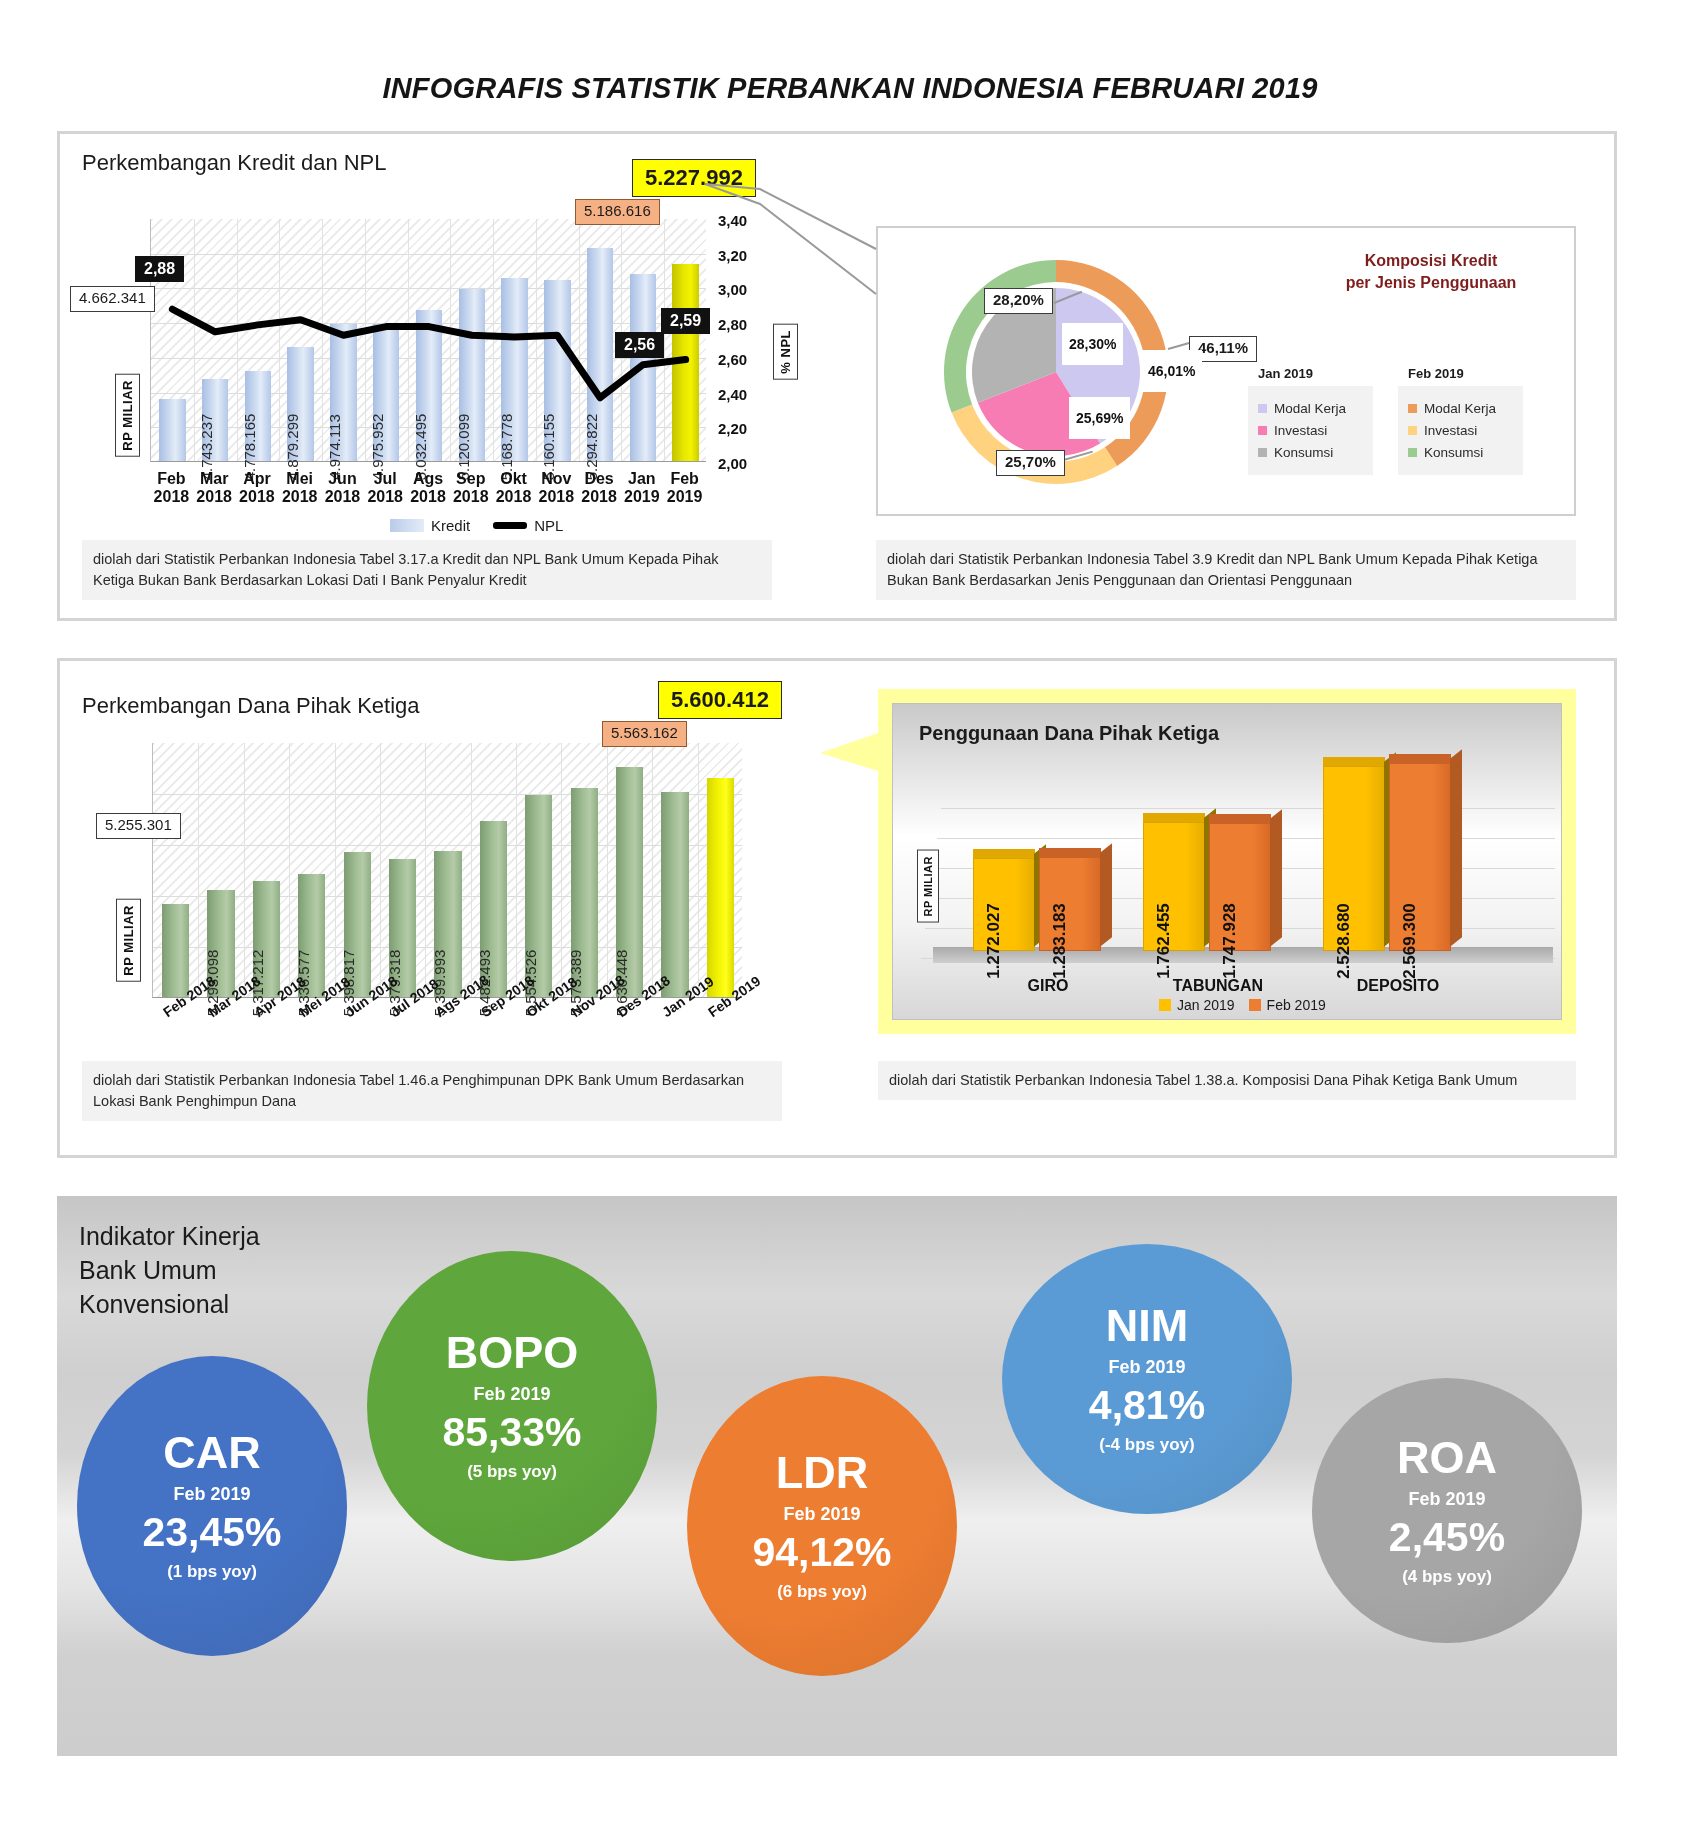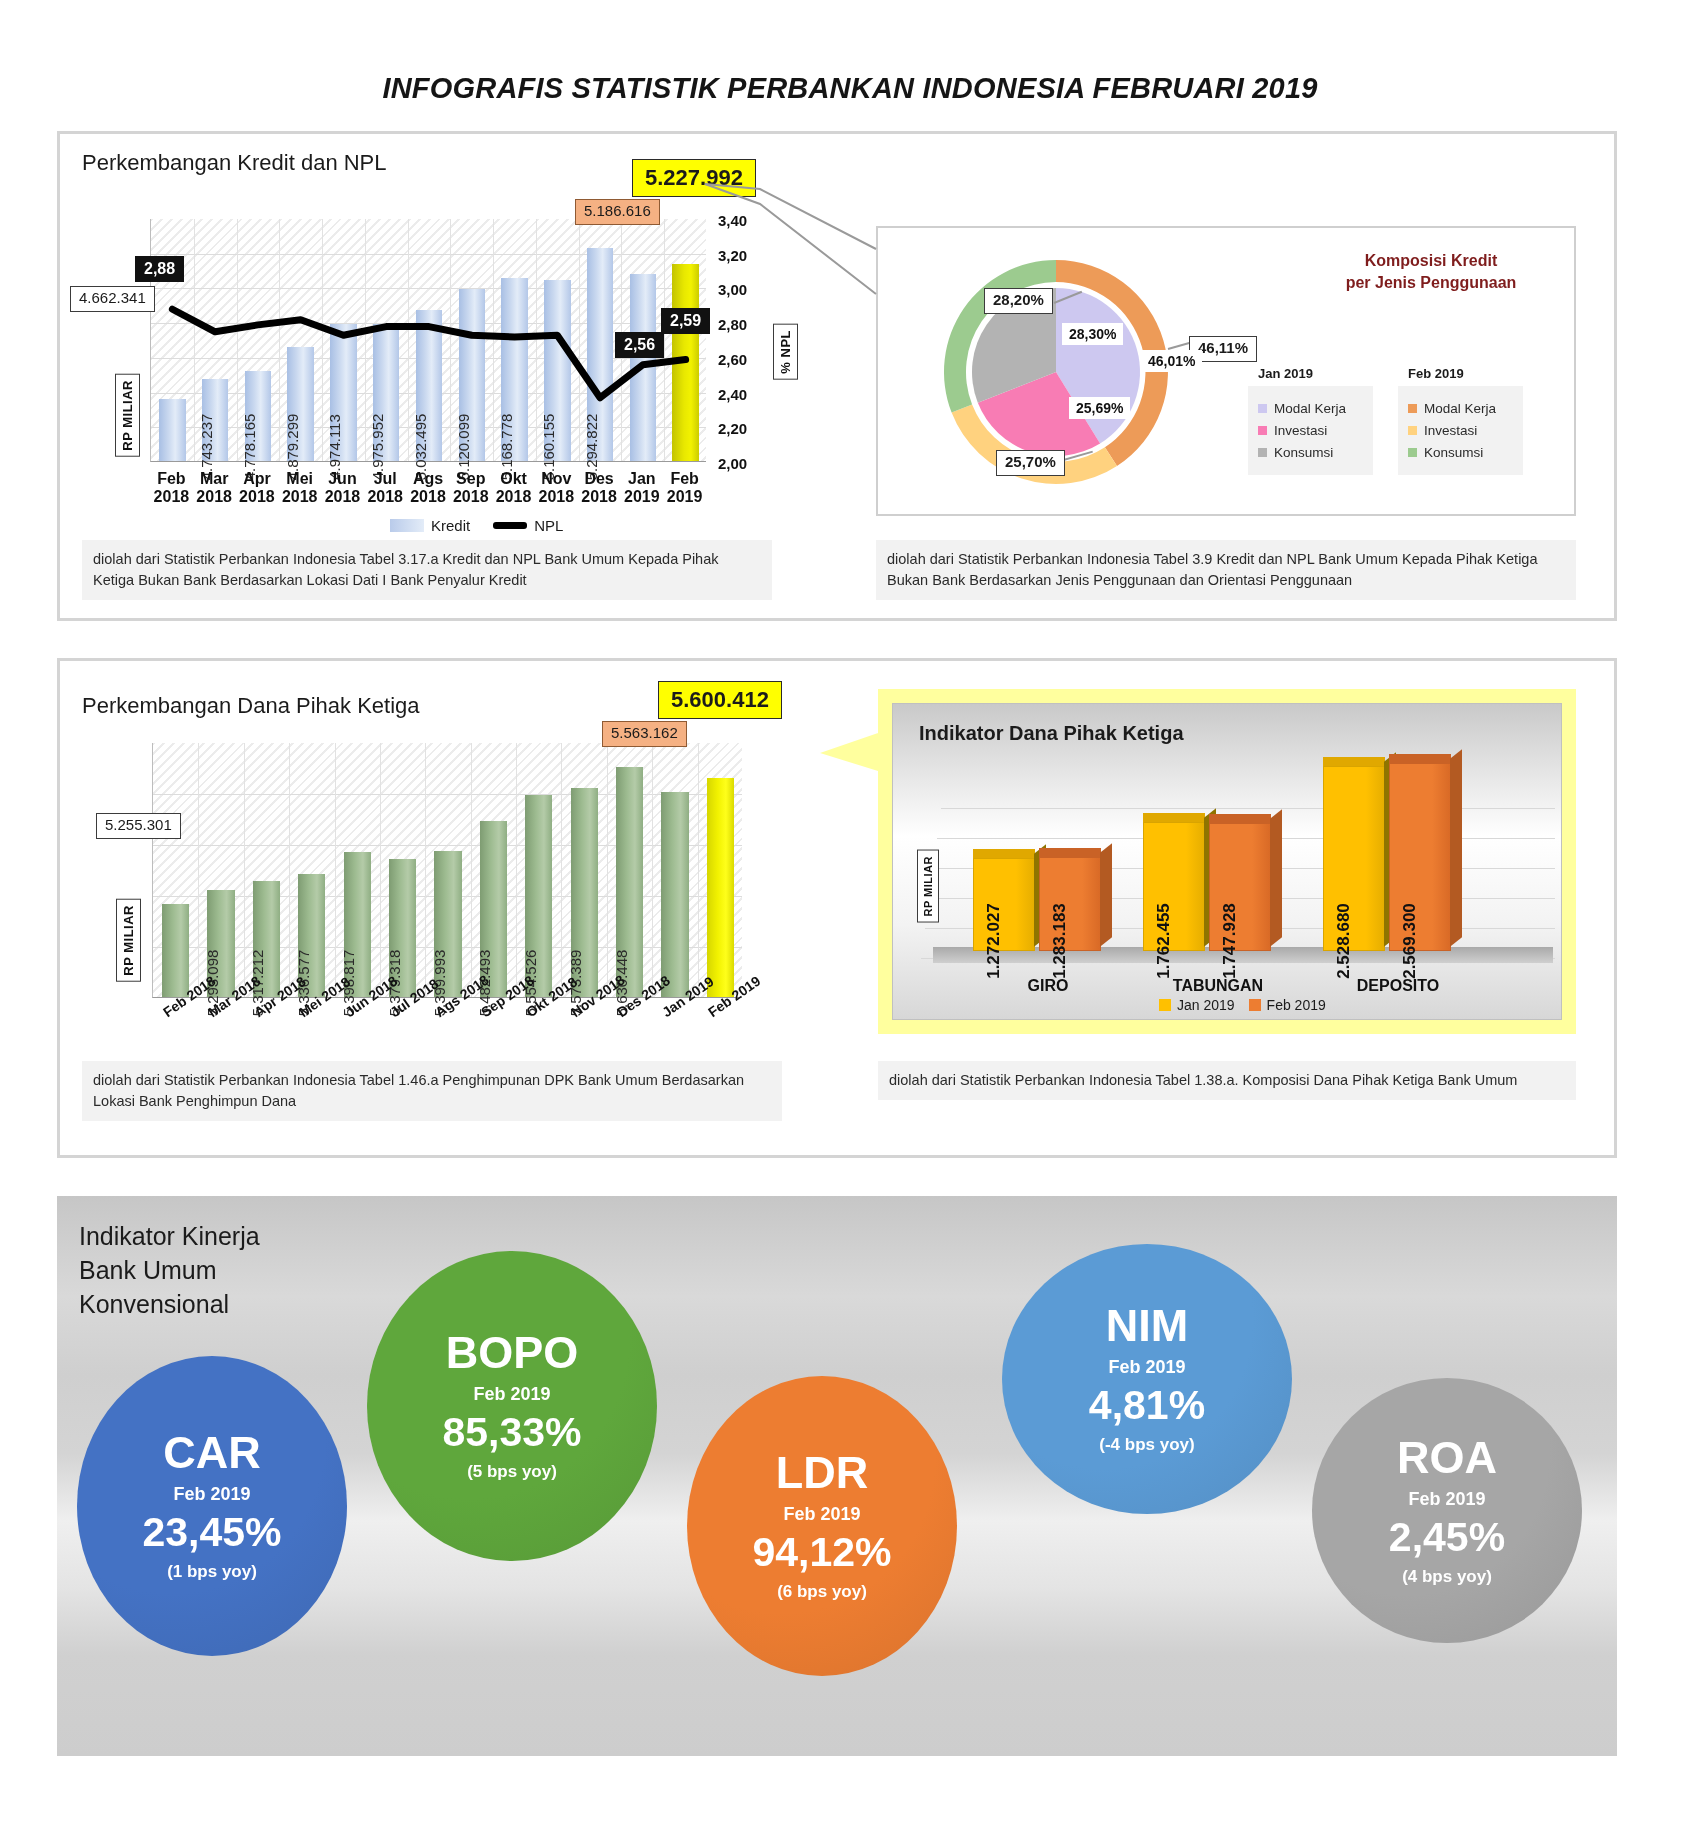--- a/index.html
+++ b/index.html
@@ -117,21 +117,21 @@
 
   
   .donut-wrap { position: absolute; }
   .sub-title {
     position: absolute; font-size: 16px; font-weight: bold; color: #7f1d1d;
     text-align: center; line-height: 1.35;
   }
   .pie-label {
     position: absolute; background: #fff; border: 1px solid #fff;
     font-size: 14px; font-weight: bold; color: #111;
-    padding: 2px 6px; white-space: nowrap;
+    padding: 12px 6px; white-space: nowrap;
   }
   .legend-block {
     position: absolute; background: #f2f2f2; padding: 8px 10px;
   }
   .legend-block .item { display: flex; align-items: center; gap: 7px; font-size: 13.5px; color: #2b2b2b; margin: 7px 0;}
   .legend-block .dot { width: 9px; height: 9px; display: inline-block; }
   .legend-head { position: absolute; font-size: 13px; font-weight: bold; color: #1b1b1b; }
 
   .inner-box { position: absolute; border: 2px solid #cfcfcf; background: #fff; }
 
@@ -450,21 +450,21 @@
         <div class="axis-cat-rot" style="left: 508.462px; top: 346px;">Nov 2018</div>
         <div class="axis-cat-rot" style="left: 553.846px; top: 346px;">Des 2018</div>
         <div class="axis-cat-rot" style="left: 599.231px; top: 346px;">Jan 2019</div>
         <div class="axis-cat-rot" style="left: 644.615px; top: 346px;">Feb 2019</div>
       </div>
 
     <div class="source-note" style="left:22px; top:400px; width:700px;">diolah dari Statistik Perbankan Indonesia Tabel 1.46.a Penghimpunan DPK Bank Umum Berdasarkan Lokasi Bank Penghimpun Dana</div>
 
     <div class="dpk3d-frame" style="left:818px; top:28px; width:698px; height:345px;">
       <div class="dpk3d-inner">
-        <div style="position:absolute; left:26px; top:18px; font-size:20px; font-weight:bold; color:#1b1b1b;">Indikator Dana Pihak Ketiga</div>
+        <div style="position:absolute; left:26px; top:18px; font-size:20px; font-weight:bold; color:#1b1b1b;">Penggunaan Dana Pihak Ketiga</div>
 
         <div class="g3line" style="left:48px; right:6px; top:104px;"></div>
         <div class="g3line" style="left:44px; right:6px; top:134px;"></div>
         <div class="g3line" style="left:40px; right:6px; top:164px;"></div>
         <div class="g3line" style="left:36px; right:6px; top:194px;"></div>
         <div class="g3line" style="left:32px; right:6px; top:224px;"></div>
         <div class="g3line" style="left:28px; right:6px; top:254px;"></div>
 
         <div class="axis-name-box vert" style="left:24px; top:146px; font-size:11px;">RP MILIAR</div>
 

